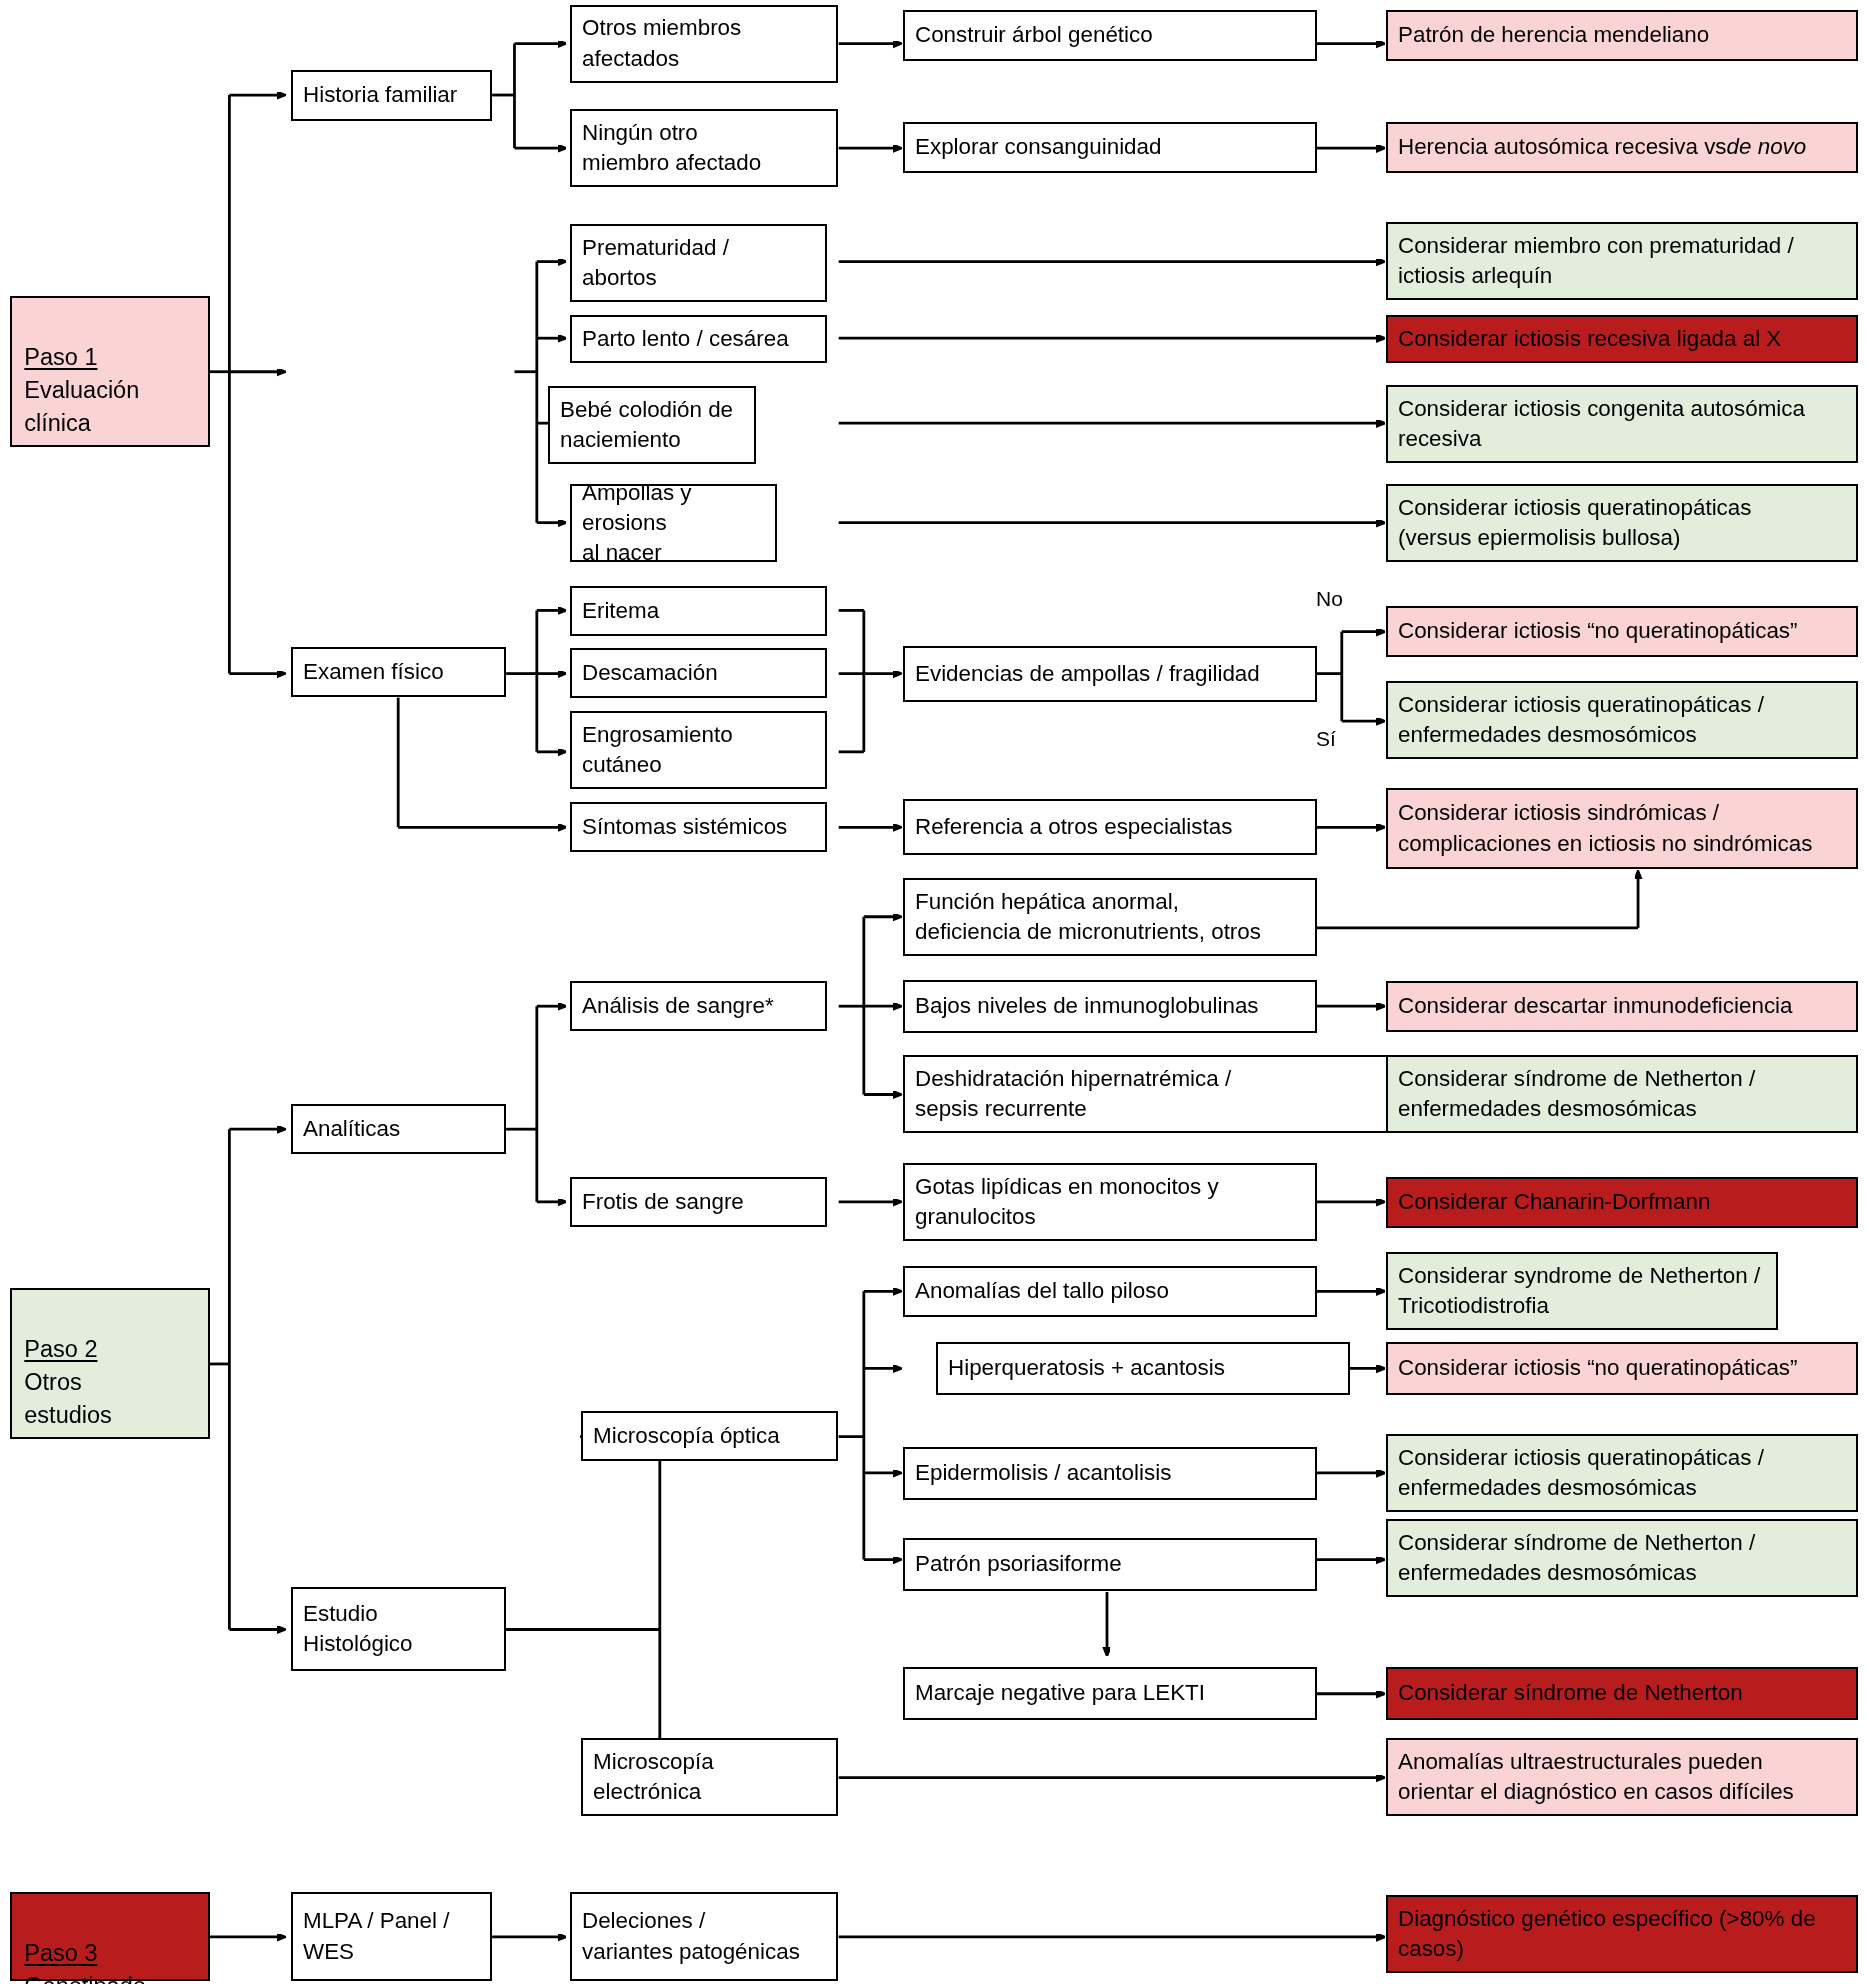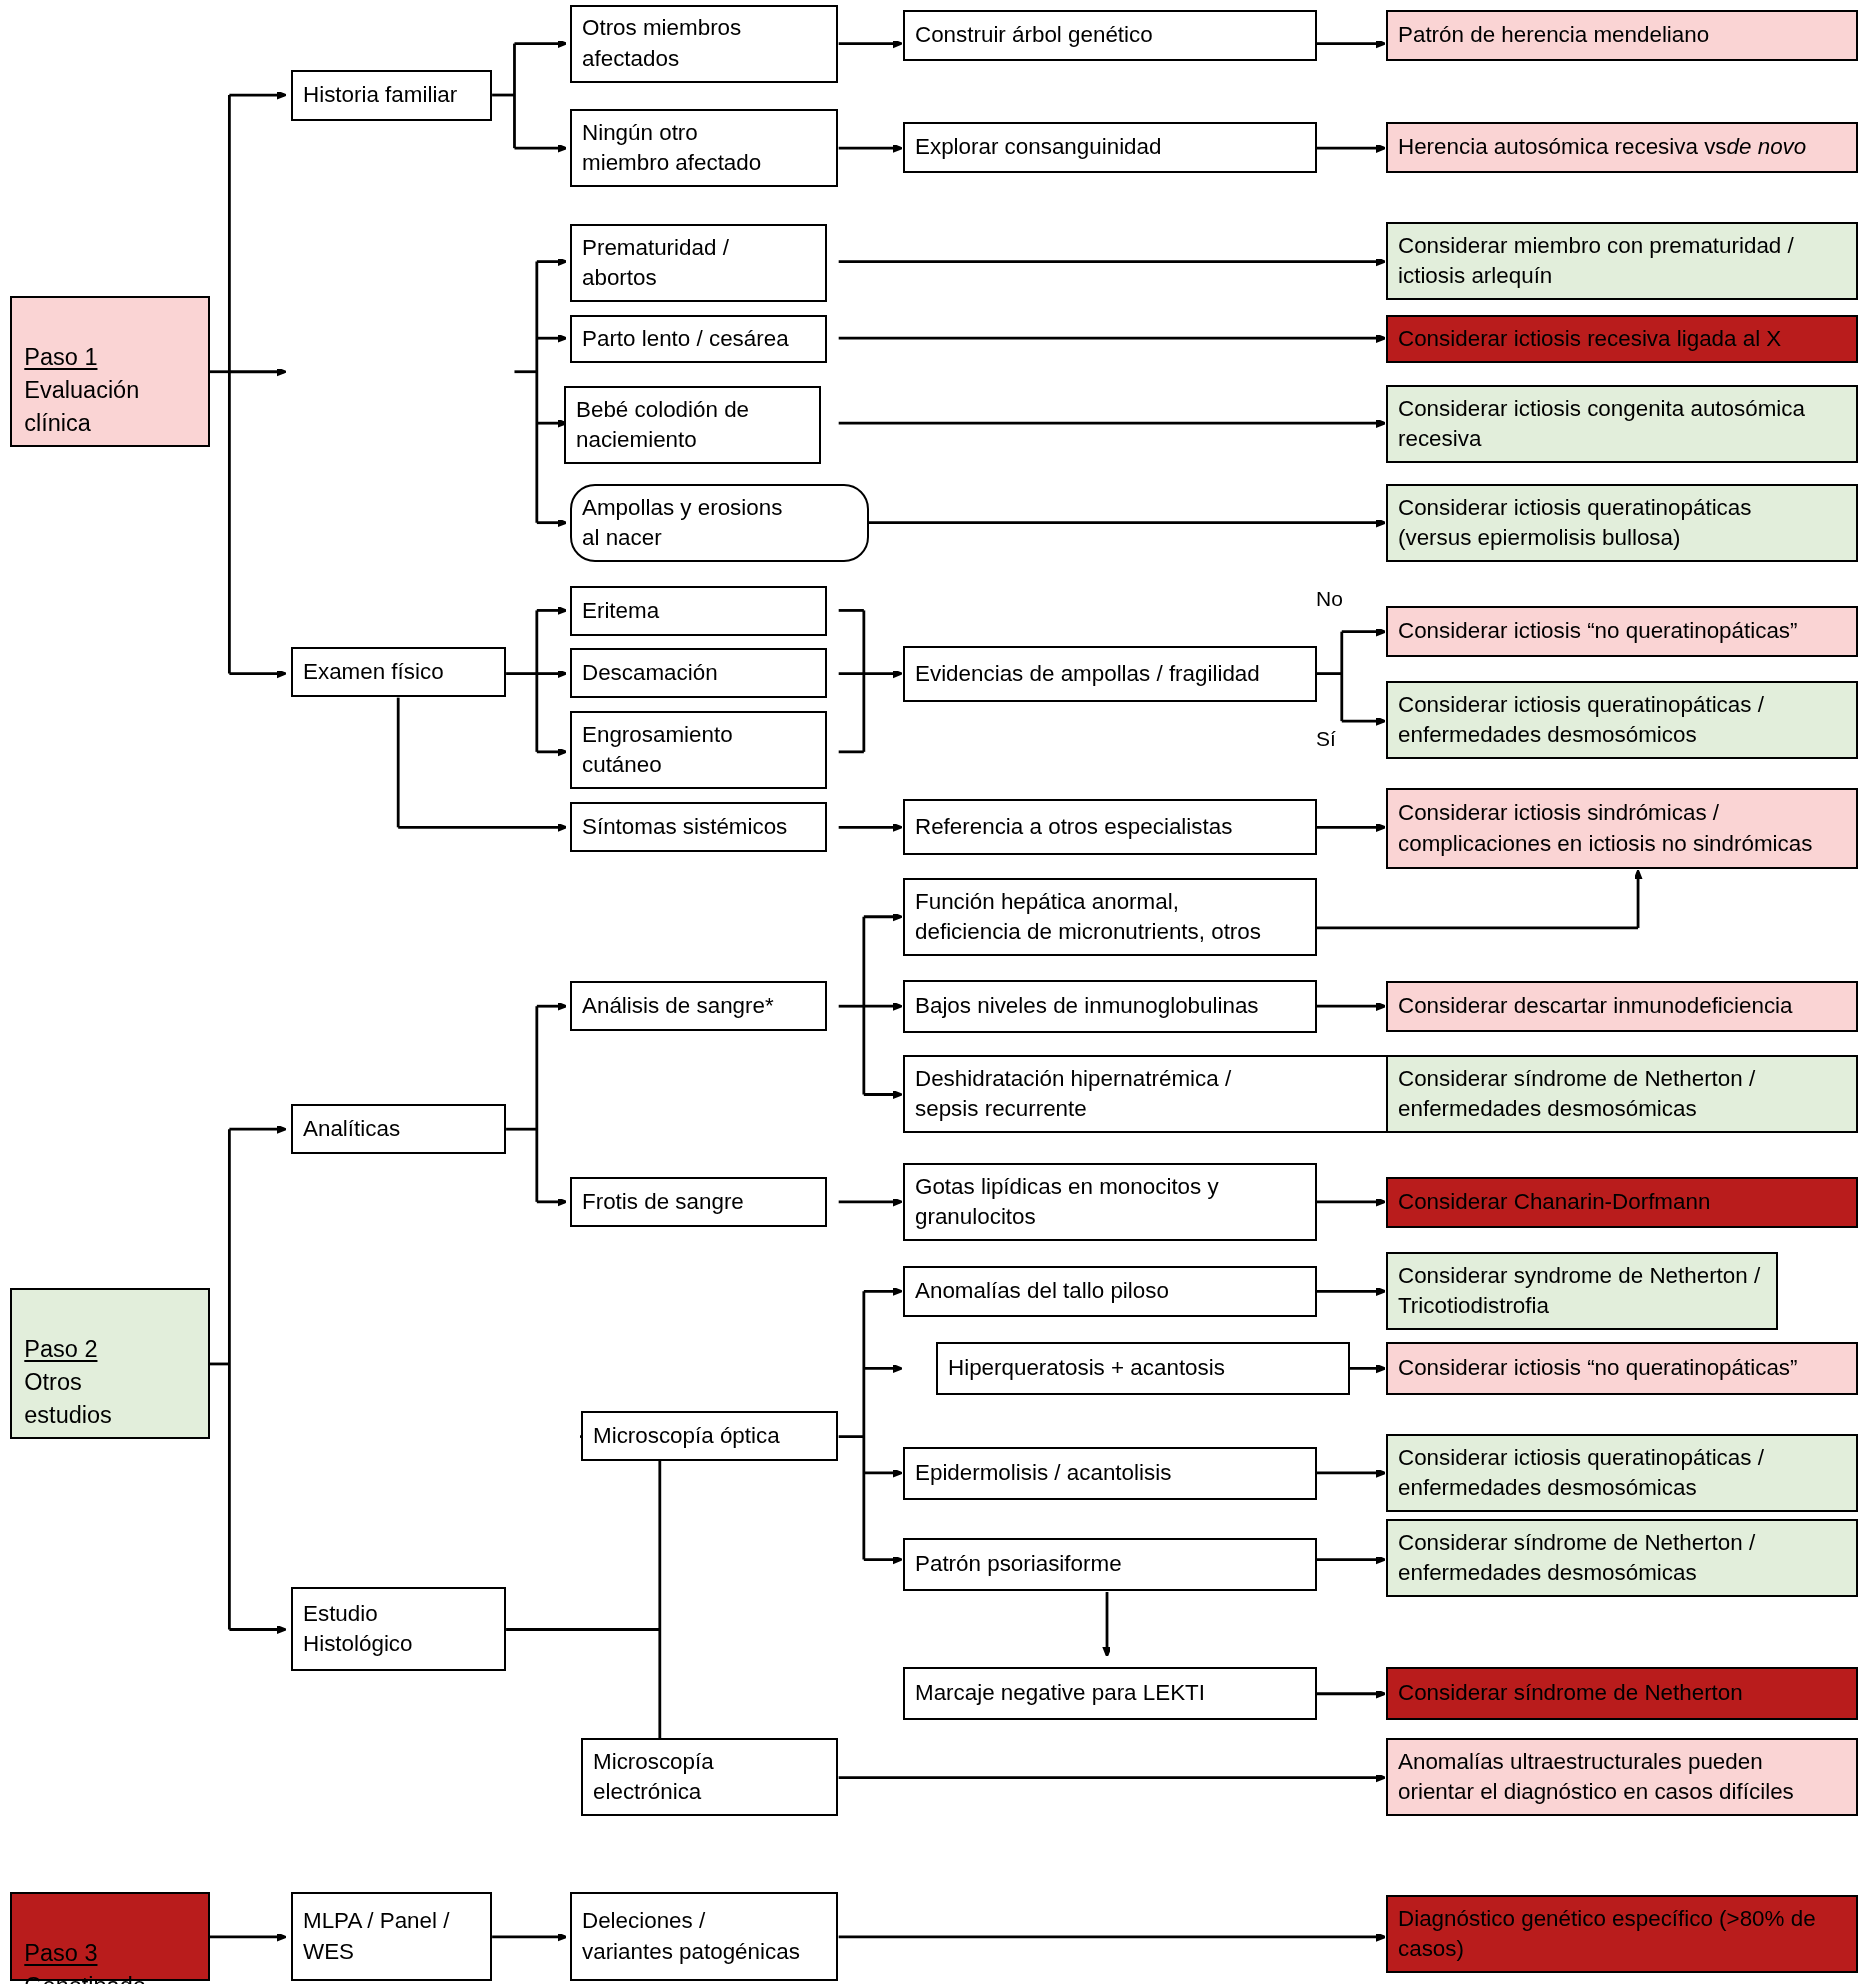--- a/index.html
+++ b/index.html
@@ -188,23 +188,23 @@
 WES</div>
 
   <div class="node" style="left:570px;top:4.5px;width:268px;height:78px;">Otros miembros
 afectados</div>
   <div class="node" style="left:570px;top:109px;width:268px;height:78px;">Ningún otro
 miembro afectado</div>
 
   <div class="node" style="left:570px;top:224px;width:257px;height:78px;">Prematuridad /
 abortos</div>
   <div class="node" style="left:570px;top:315px;width:257px;height:48px;">Parto lento / cesárea</div>
-  <div class="node" style="left:564px;top:386px;width:257px;height:78px;">Bebé colodión de
+  <div class="node" style="left:548px;top:386px;width:208px;height:78px;">Bebé colodión de
 naciemiento</div>
-  <div class="node" style="left:570px;top:484px;width:299px;height:78px;border-radius:25px;">Ampollas y erosions
+  <div class="node" style="left:570px;top:484px;width:207px;height:78px;">Ampollas y erosions
 al nacer</div>
 
   <div class="node" style="left:570px;top:586px;width:257px;height:50px;">Eritema</div>
   <div class="node" style="left:570px;top:648px;width:257px;height:50px;">Descamación</div>
   <div class="node" style="left:570px;top:711px;width:257px;height:78px;">Engrosamiento
 cutáneo</div>
   <div class="node" style="left:570px;top:802px;width:257px;height:50px;">Síntomas sistémicos</div>
 
   <div class="node" style="left:570px;top:981px;width:257px;height:50px;">Análisis de sangre*</div>
   <div class="node" style="left:570px;top:1177px;width:257px;height:50px;">Frotis de sangre</div>

